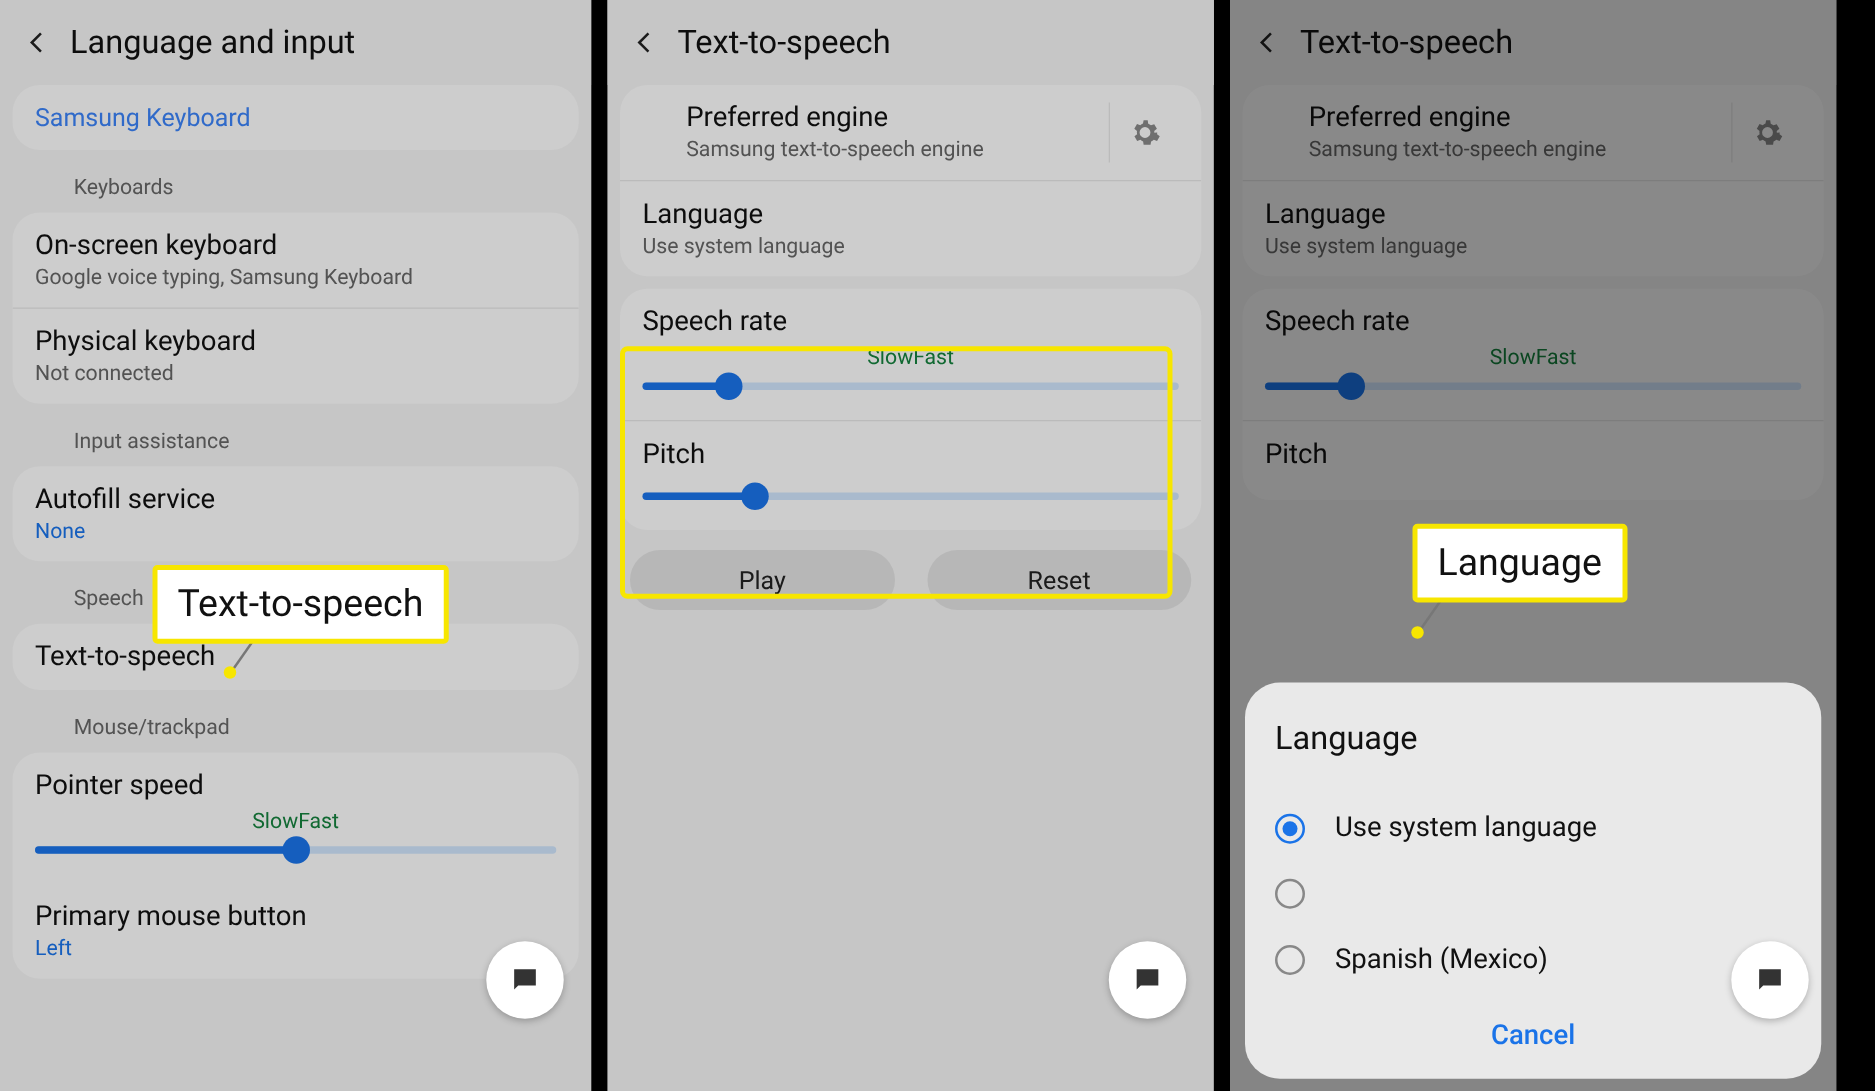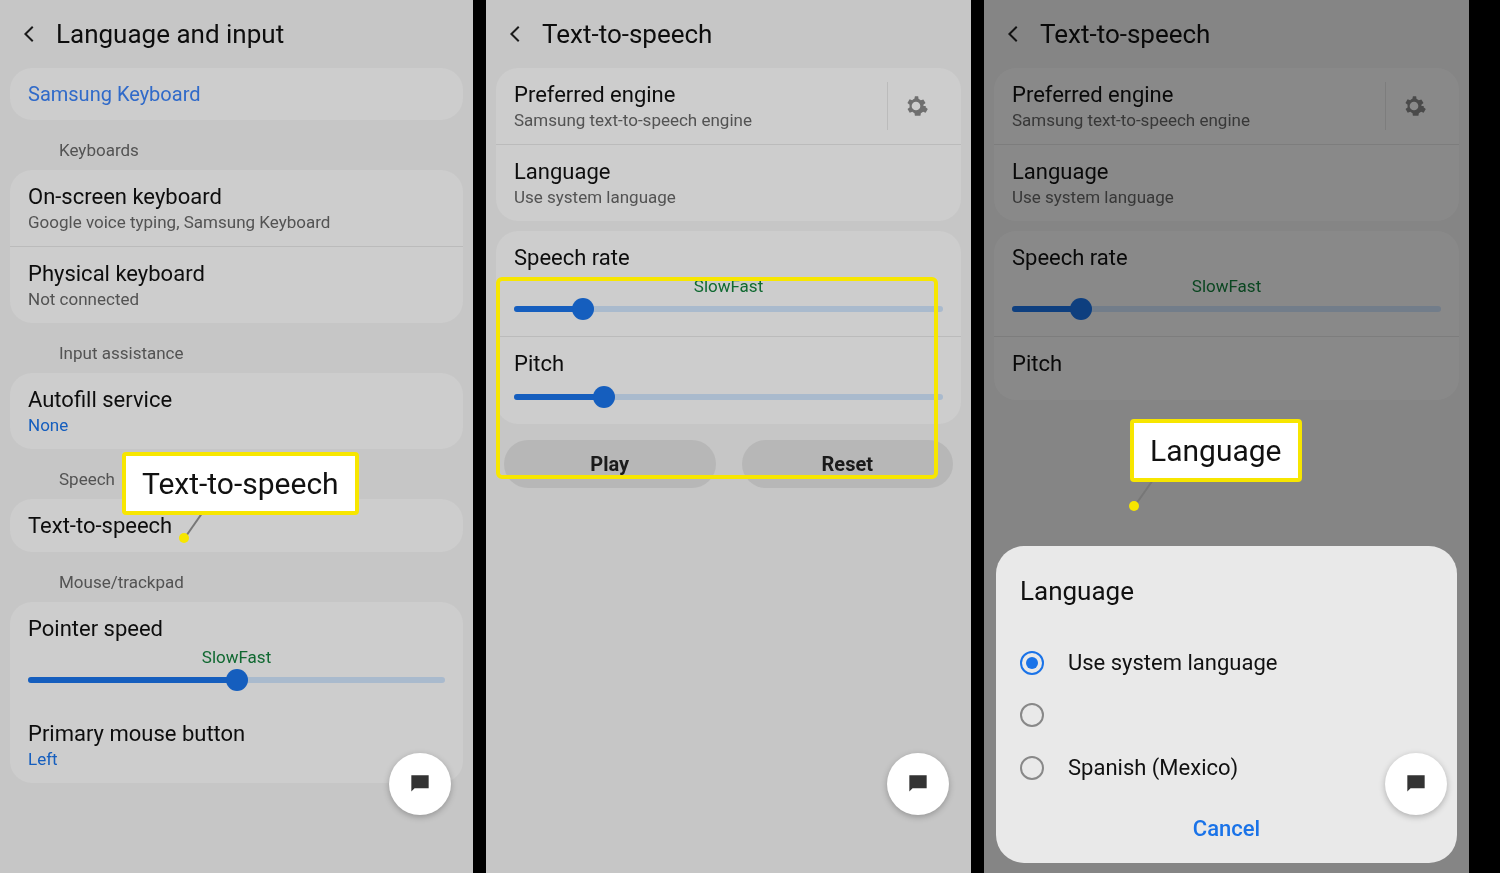--- a/index.html
+++ b/index.html
@@ -21,24 +21,24 @@
   .row + .row { border-top: 1px solid #e4e4e4; }
   .row-title { font-size: 22px; color: #111; }
   .row-sub { font-size: 17px; color: #666; margin-top: 3px; }
   .row-sub.blue { color: #1a73e8; }
   .slider-row { padding: 14px 18px 24px 18px; }
   .slider-labels { display: flex; justify-content: center; font-size: 17px; color: #15803d; margin-bottom: 6px; margin-top: 6px; }
   .slider-track { position: relative; height: 6px; background: #cfe3fb; border-radius: 3px; margin: 10px 0 0 0; }
   .slider-fill { position: absolute; left: 0; top: 0; height: 100%; background: #1a73e8; border-radius: 3px; }
   .slider-thumb { position: absolute; top: 50%; width: 22px; height: 22px; background: #1a73e8; border-radius: 50%; transform: translate(-50%, -50%); }
   .pref-row { display: flex; align-items: center; }
-  .pref-text { flex: 1; }
+  .pref-text { flex: 1; margin-left: 35px; }
   .gear-wrap { width: 56px; border-left: 1px solid #e4e4e4; align-self: stretch; display: flex; align-items: center; justify-content: center; }
   .gear-wrap svg { width: 26px; height: 26px; fill: #888; }
-  .btn-row { display: flex; gap: 26px; padding: 6px 18px 18px 18px; font-weight: bold; }
+  .btn-row { display: flex; gap: 26px; padding: 6px 18px 18px 18px; }
   .btn { flex: 1; background: #e0e0e0; border-radius: 30px; padding: 12px 0; text-align: center; font-size: 20px; color: #222; }
   .callout { position: absolute; z-index: 30; background: #fff; border: 4px solid #f7e600; border-radius: 4px; padding: 10px 16px; font-size: 30px; color: #111; pointer-events: none; }
   .callout-line { position: absolute; z-index: 25; height: 2px; background: #777; transform-origin: left center; }
   .callout-dot { position: absolute; z-index: 26; width: 10px; height: 10px; background: #f7e600; border-radius: 50%; transform: translate(-50%,-50%); }
   .fab { position: absolute; right: 22px; bottom: 58px; width: 62px; height: 62px; border-radius: 50%; background: #fff; box-shadow: 0 2px 6px rgba(0,0,0,0.25); display: flex; align-items: center; justify-content: center; z-index: 15; }
   .fab svg { width: 26px; height: 26px; fill: #333; }
   .dialog { position: absolute; left: 12px; right: 12px; bottom: 10px; background: #e9e9e9; border-radius: 28px; z-index: 10; padding: 30px 24px 22px 24px; }
   .dialog-title { font-size: 26px; color: #111; margin-bottom: 30px; }
   .radio-row { display: flex; align-items: center; gap: 24px; padding: 14px 0; }
   .radio { width: 24px; height: 24px; border: 2px solid #888; border-radius: 50%; display: flex; align-items: center; justify-content: center; flex-shrink: 0; }

